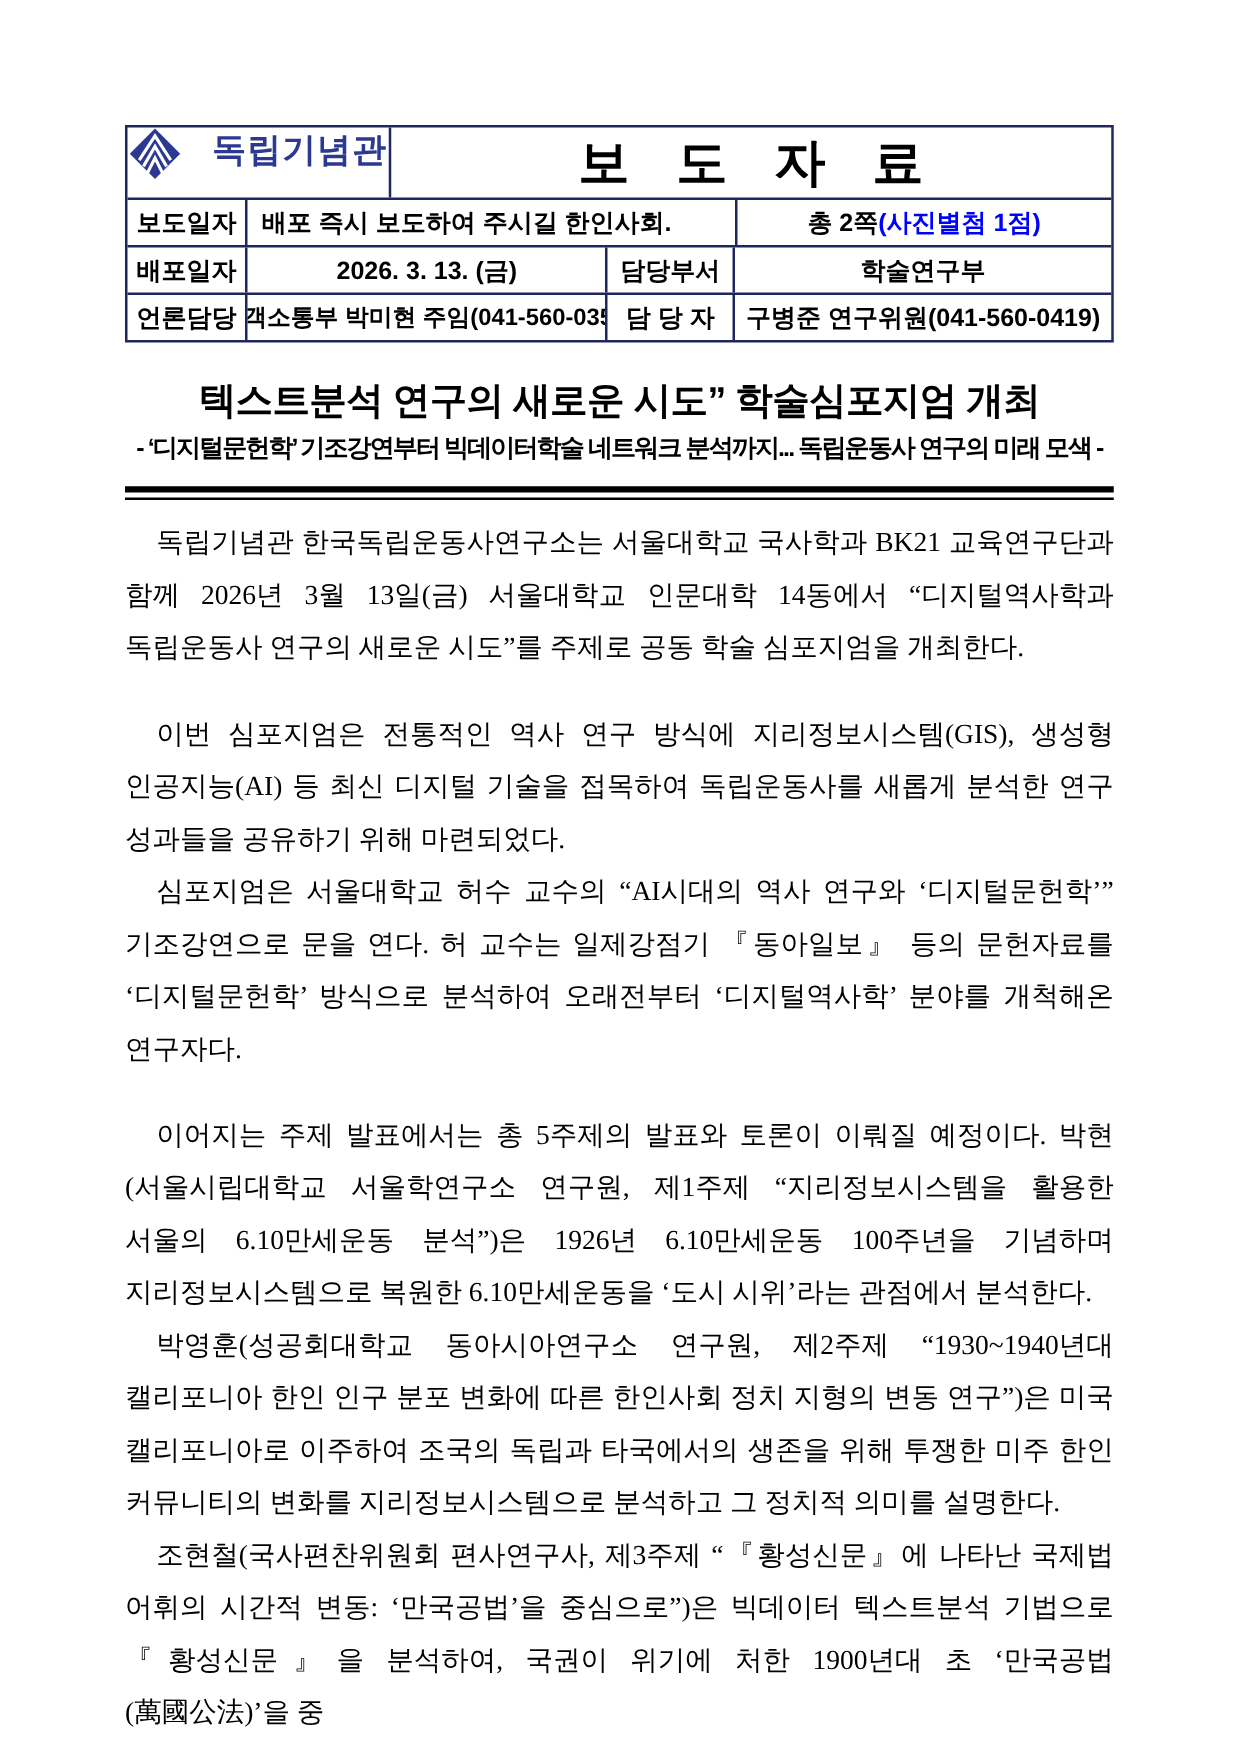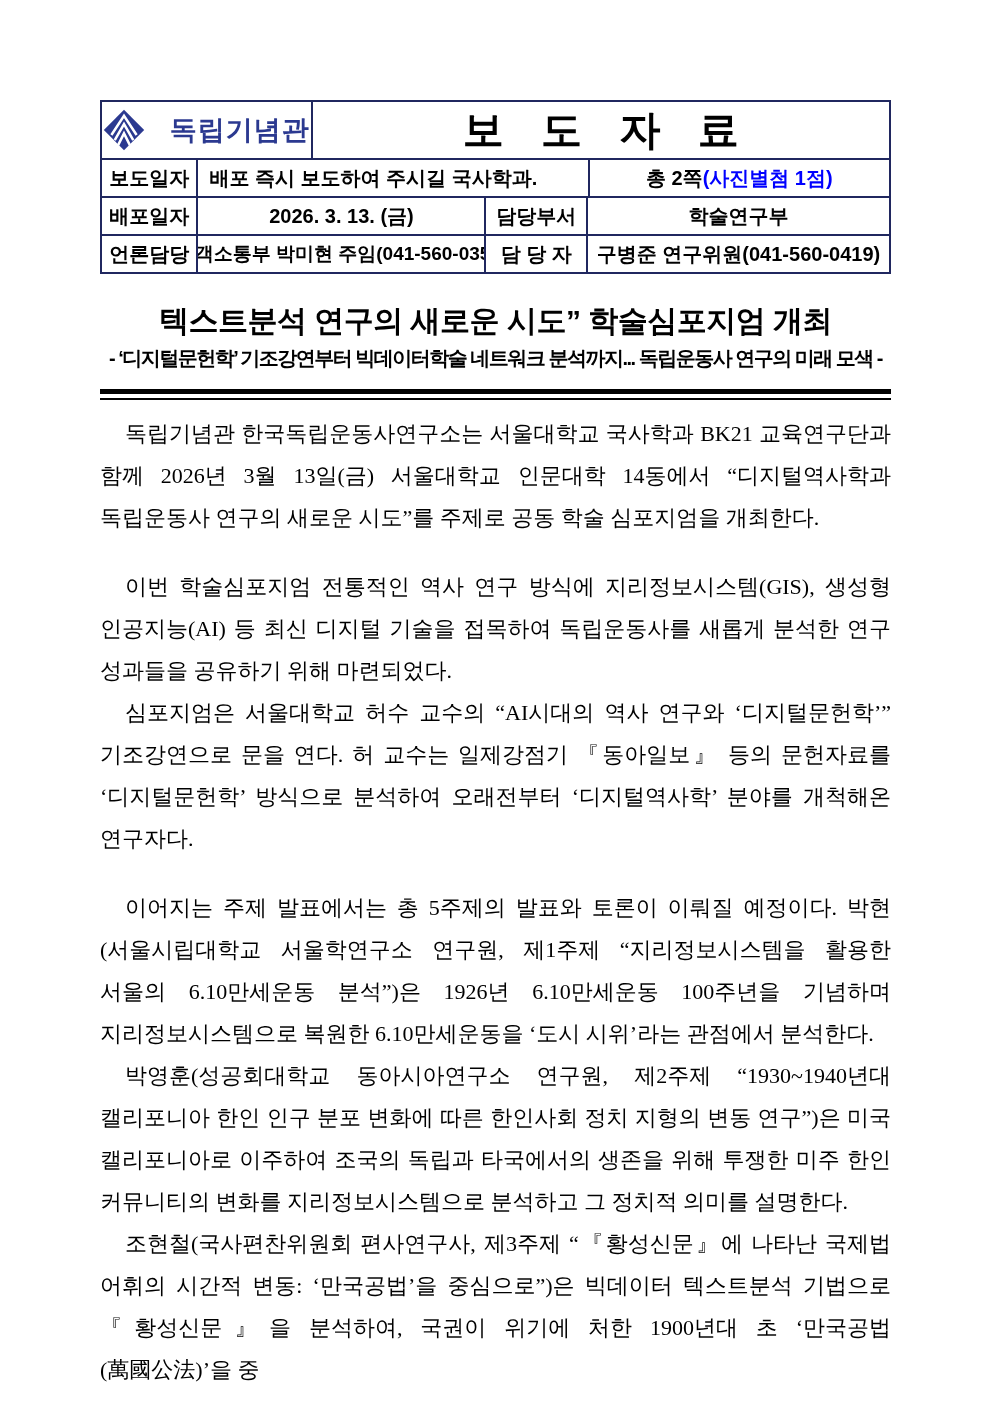--- a/index.html
+++ b/index.html
@@ -23,21 +23,20 @@
   .press-table {
     border: 2px solid #20275f;
   }
   .pt-header {
     display: flex;
     height: 56px;
   }
   .pt-logo-cell {
     flex: 0 0 26.5%;
     display: flex;
-    align-items: center;
     justify-content: center;
     gap: 25px;
   }
   .logo-text {
     font-size: 27px;
     font-weight: bold;
     color: #2b3990;
     letter-spacing: 1px;
   }
   .pt-title-cell {
@@ -137,21 +136,21 @@
             </g>
           </svg>
         </span>
         <span class="logo-text">독립기념관</span>
       </div>
       <div class="pt-title-cell">보 도 자 료</div>
     </div>
 
     <div class="pt-row">
       <div class="cell col-a">보도일자</div>
-      <div class="cell col-bc left">배포 즉시 보도하여 주시길 국사학과.</div>
+      <div class="cell col-bc left">배포 즉시 보도하여 주시길 한인사회.</div>
       <div class="cell col-d">
         <span>총 2쪽</span>
           <span class="blue-note">(사진별첨 1점)</span>
       </div>
     </div>
 
     <div class="pt-row">
       <div class="cell col-a">배포일자</div>
       <div class="cell col-b">2026. 3. 13. (금)</div>
       <div class="cell col-c">담당부서</div>
@@ -169,20 +168,20 @@
 
   <div class="headline">
     <div>텍스트분석 연구의 새로운 시도” 학술심포지엄 개최</div>
   </div>
   <div class="subtitle">- ‘디지털문헌학’ 기조강연부터 빅데이터학술 네트워크 분석까지... 독립운동사 연구의 미래 모색 -</div>
 
   <div class="double-rule"></div>
 
   <div class="body-text">
     <p>독립기념관 한국독립운동사연구소는 서울대학교 국사학과 BK21 교육연구단과 함께 2026년 3월 13일(금) 서울대학교 인문대학 14동에서 “디지털역사학과 독립운동사 연구의 새로운 시도”를 주제로 공동 학술 심포지엄을 개최한다.</p>
-    <p class="space-before">이번 학술심포지엄 전통적인 역사 연구 방식에 지리정보시스템(GIS), 생성형 인공지능(AI) 등 최신 디지털 기술을 접목하여 독립운동사를 새롭게 분석한 연구 성과들을 공유하기 위해 마련되었다.</p>
+    <p class="space-before">이번 심포지엄은 전통적인 역사 연구 방식에 지리정보시스템(GIS), 생성형 인공지능(AI) 등 최신 디지털 기술을 접목하여 독립운동사를 새롭게 분석한 연구 성과들을 공유하기 위해 마련되었다.</p>
     <p>심포지엄은 서울대학교 허수 교수의 “AI시대의 역사 연구와 ‘디지털문헌학’” 기조강연으로 문을 연다. 허 교수는 일제강점기 『동아일보』 등의 문헌자료를 ‘디지털문헌학’ 방식으로 분석하여 오래전부터 ‘디지털역사학’ 분야를 개척해온 연구자다.</p>
     <p class="space-before">이어지는 주제 발표에서는 총 5주제의 발표와 토론이 이뤄질 예정이다. 박현(서울시립대학교 서울학연구소 연구원, 제1주제 “지리정보시스템을 활용한 서울의 6.10만세운동 분석”)은 1926년 6.10만세운동 100주년을 기념하며 지리정보시스템으로 복원한 6.10만세운동을 ‘도시 시위’라는 관점에서 분석한다.</p>
     <p>박영훈(성공회대학교 동아시아연구소 연구원, 제2주제 “1930~1940년대 캘리포니아 한인 인구 분포 변화에 따른 한인사회 정치 지형의 변동 연구”)은 미국 캘리포니아로 이주하여 조국의 독립과 타국에서의 생존을 위해 투쟁한 미주 한인 커뮤니티의 변화를 지리정보시스템으로 분석하고 그 정치적 의미를 설명한다.</p>
     <p>조현철(국사편찬위원회 편사연구사, 제3주제 “『황성신문』에 나타난 국제법 어휘의 시간적 변동: ‘만국공법’을 중심으로”)은 빅데이터 텍스트분석 기법으로 『황성신문』을 분석하여, 국권이 위기에 처한 1900년대 초 ‘만국공법(萬國公法)’을 중</p>
   </div>
 
 </div>
 
 </body></html>

